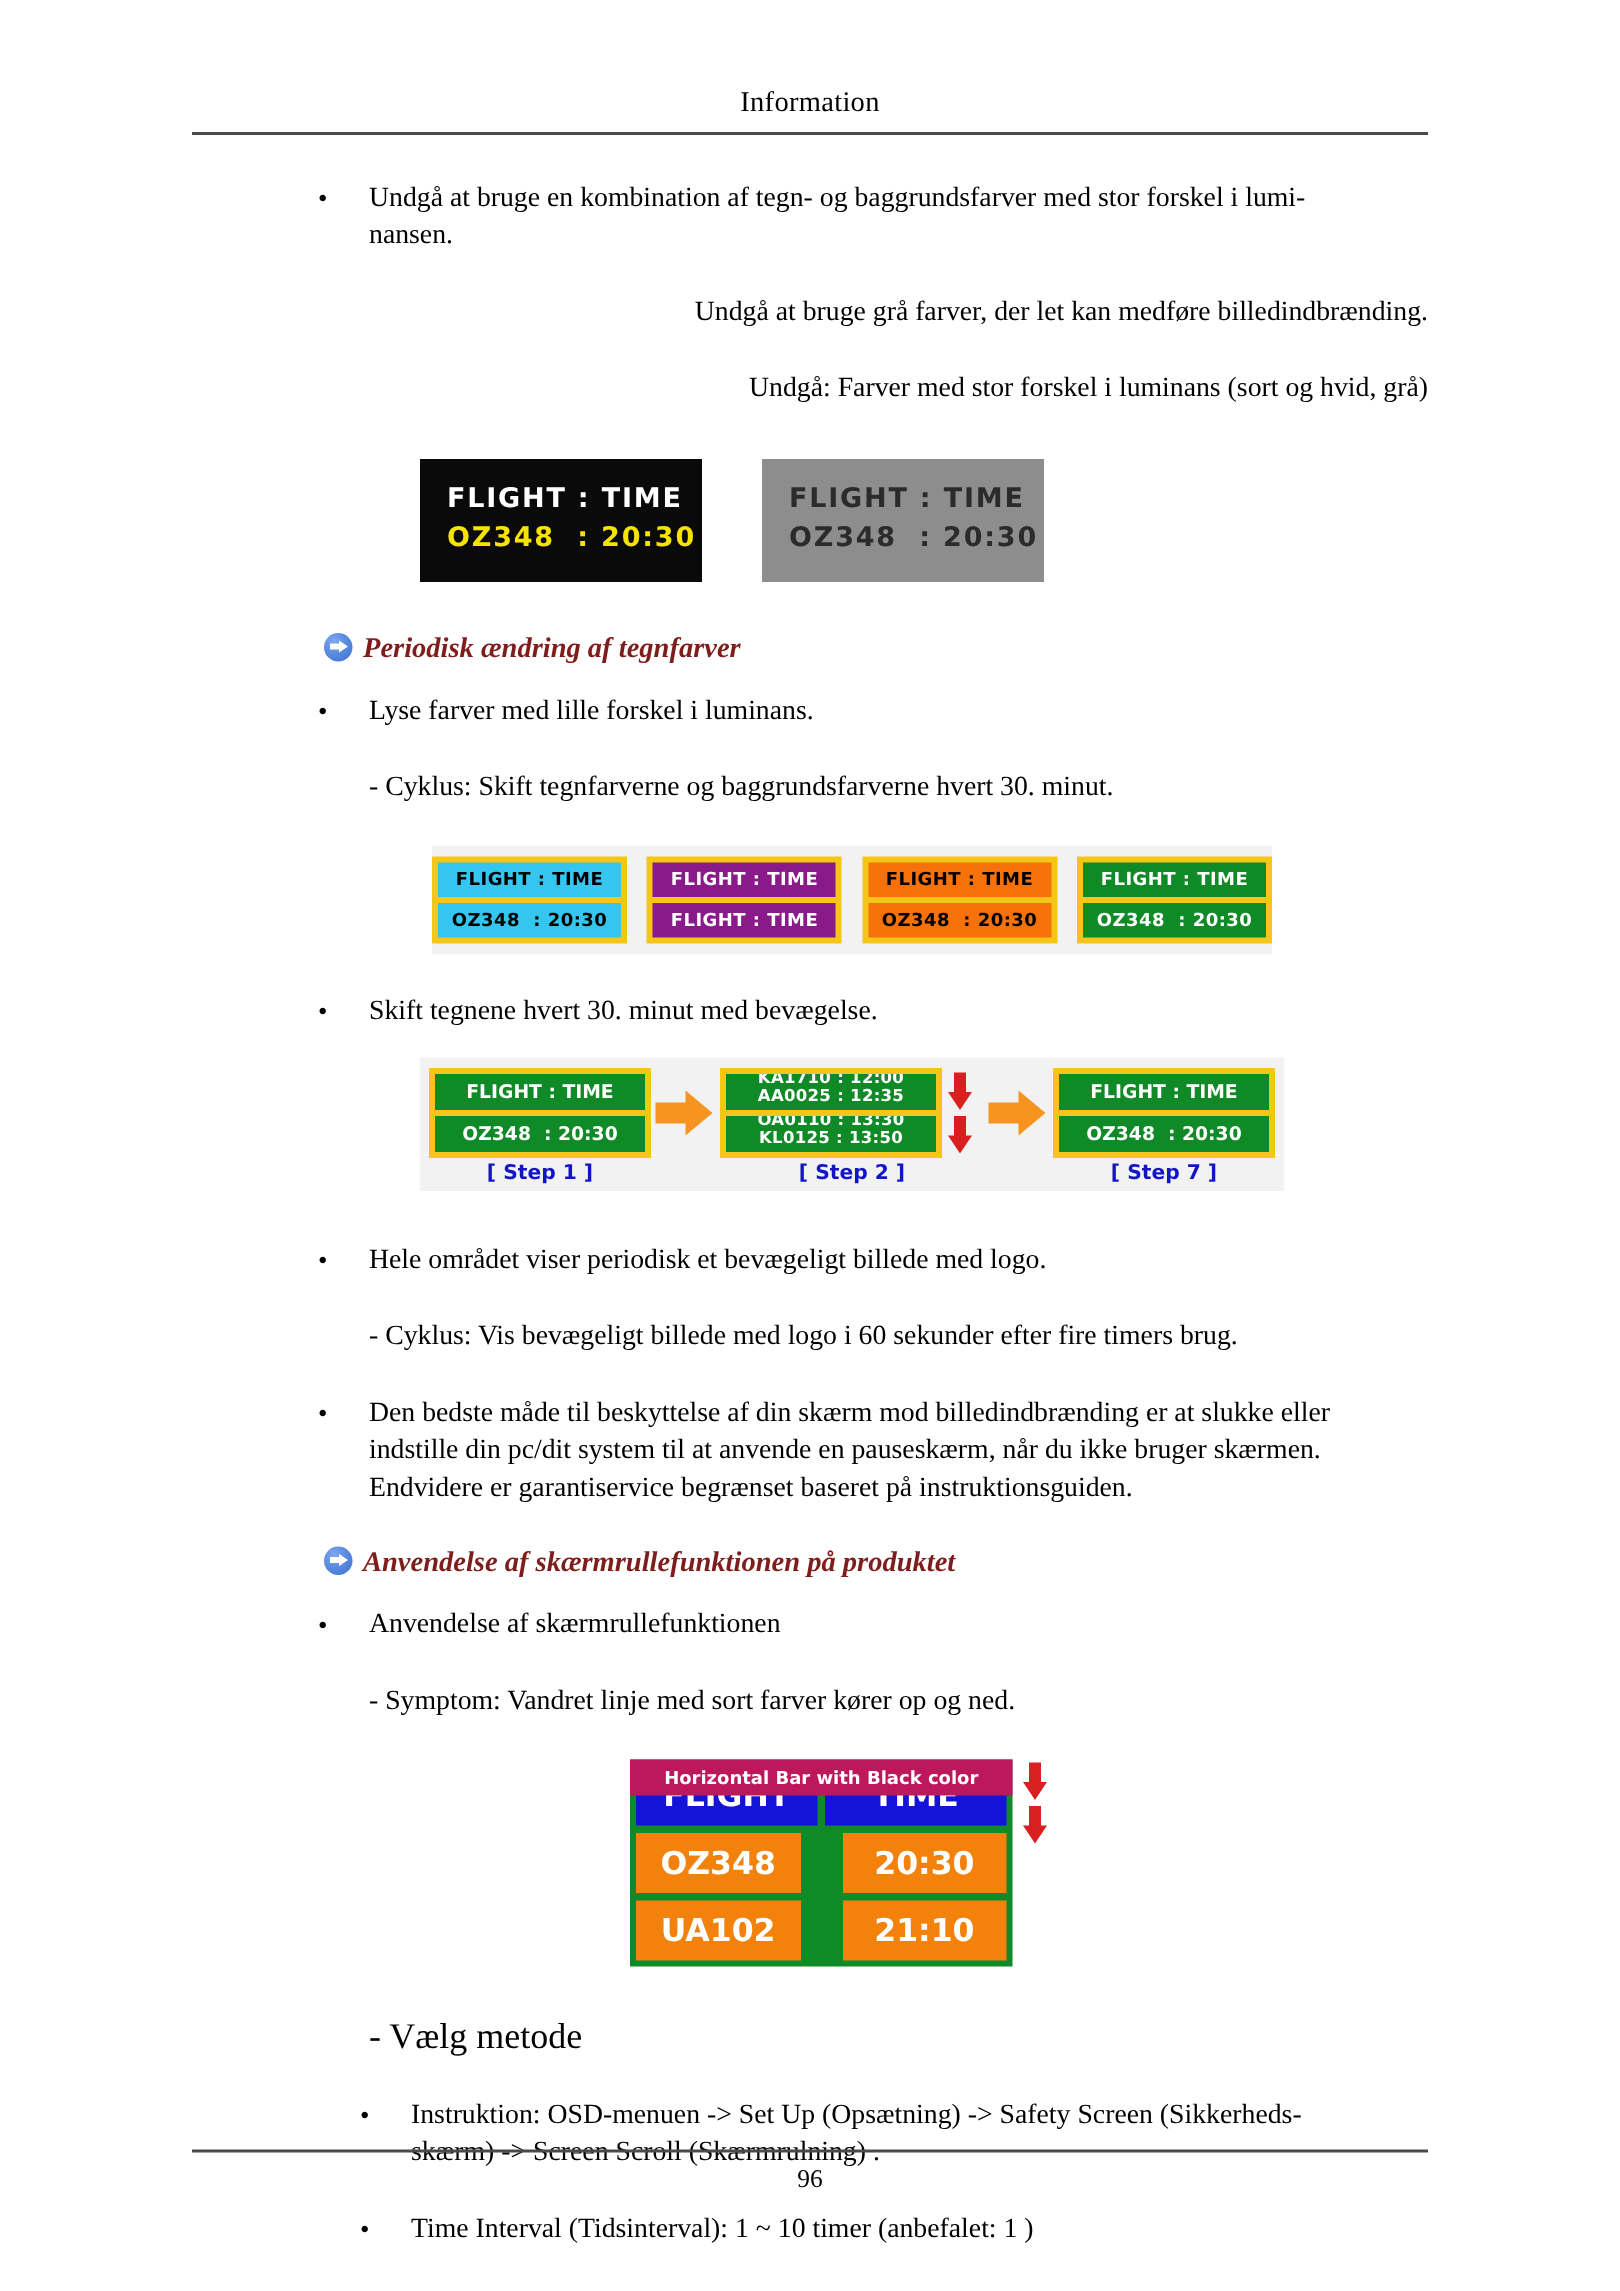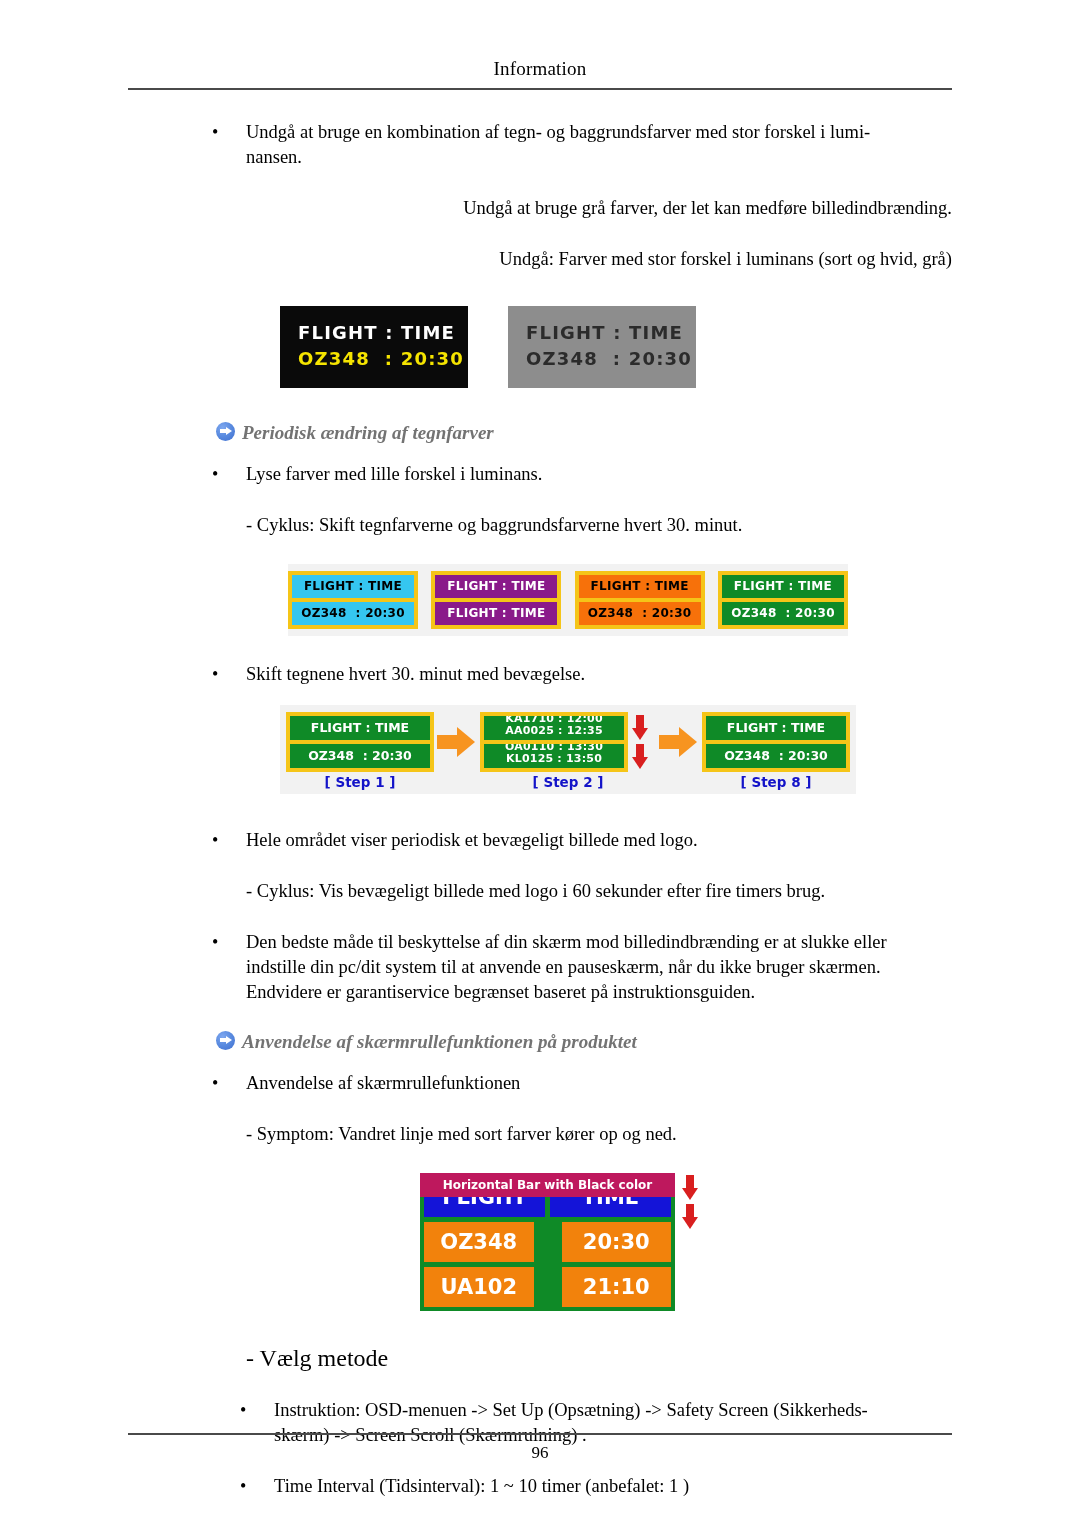--- a/index.html
+++ b/index.html
@@ -138,21 +138,21 @@
     width: 0;
     height: 0;
     border-left: 6px solid #ffffff;
     border-top: 4.5px solid transparent;
     border-bottom: 4.5px solid transparent;
   }
   .sec-head-text {
     font-style: italic;
     font-weight: bold;
     font-size: 19px;
-    color: #737373;
+    color: #7f1d1d;
   }
 
   .subhead {
     font-weight: normal;
     font-size: 24px;
     margin-left: 118px;
   }
 
   
   .fig {
@@ -513,21 +513,21 @@
           <div class="srow">FLIGHT : TIME</div>
           <div class="srow">OZ348  : 20:30</div>
         </div>
       </div>
 
       <div class="steps-labels">
         <div class="step-label">[ Step 1 ]</div>
         <div class="step-label-spacer"></div>
         <div class="step-label">[ Step 2 ]</div>
         <div class="step-label-spacer"></div>
-        <div class="step-label">[ Step 8 ]</div>
+        <div class="step-label">[ Step 7 ]</div>
       </div>
     </div>
 
     <div class="gap-lg"></div>
 
     <div class="bullet-row">
       <div class="bullet-dot">•</div>
       <div class="bullet-text">Hele området viser periodisk et bevægeligt billede med logo.</div>
     </div>
 

